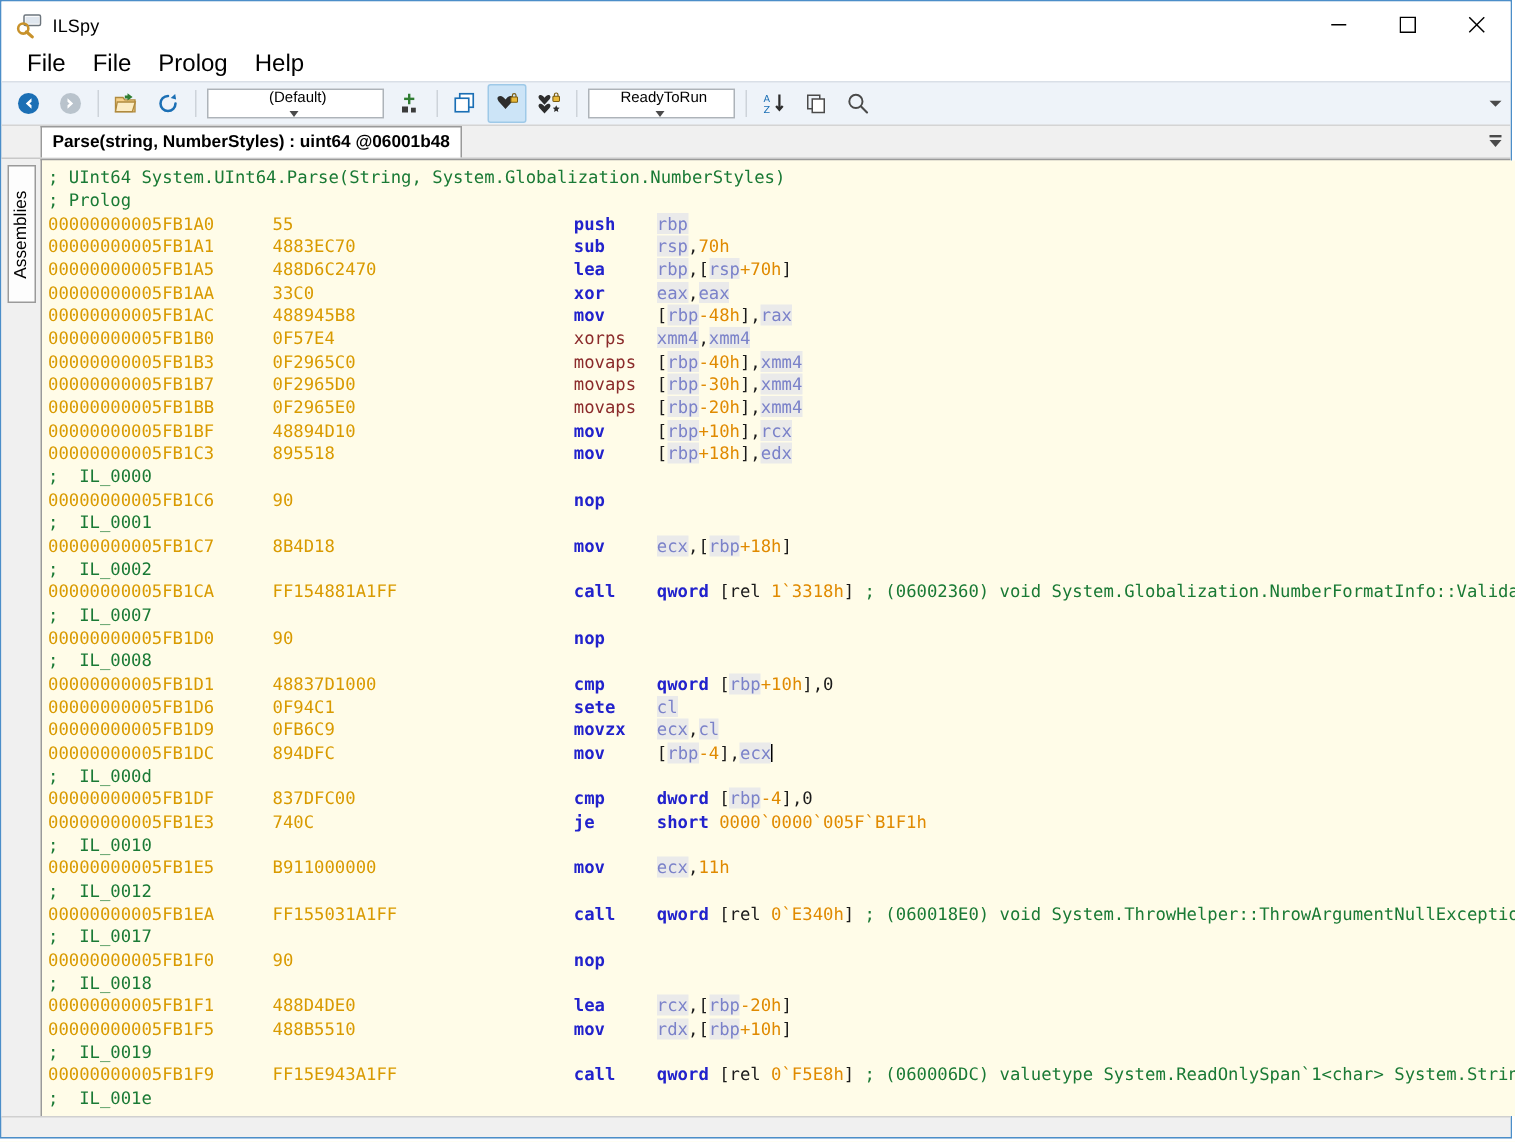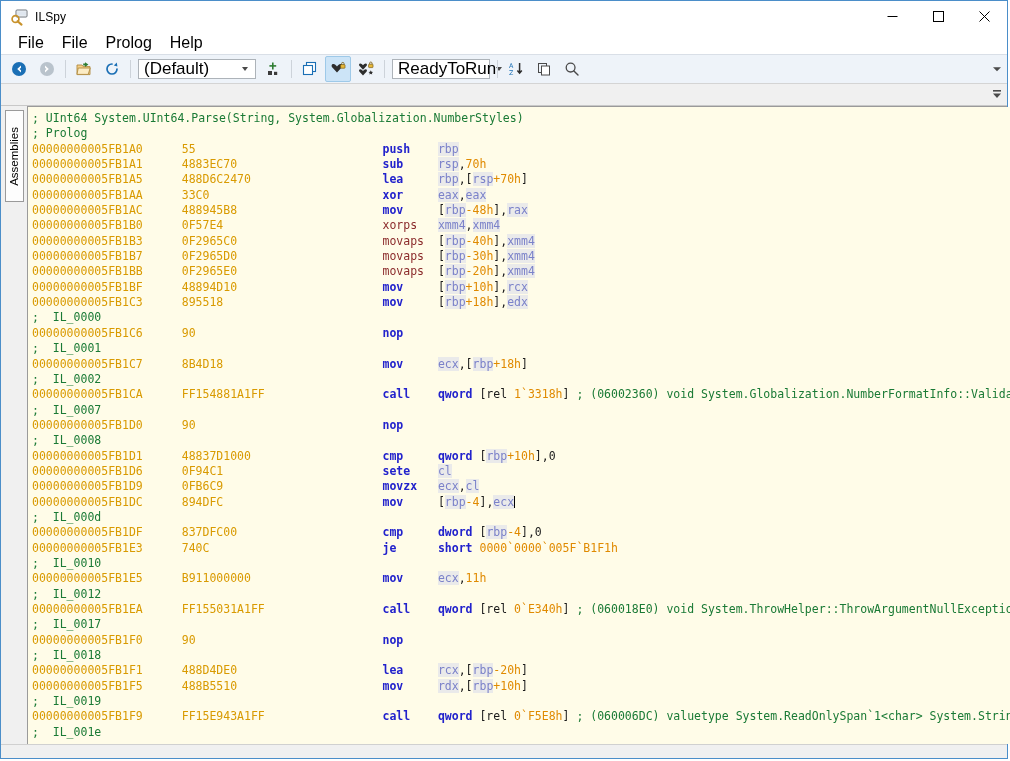--- a/index.html
+++ b/index.html
@@ -54,22 +54,23 @@
   }
   .tb-btn{
     width:24px;height:24px;display:flex;align-items:center;justify-content:center;
     margin:0 1px;border:1px solid transparent;border-radius:2px;
   }
   .tb-btn.active{background:#cce4f7;border:1px solid #9ec9e8;}
   .tb-sep{width:1px;height:18px;background:#cdd3da;margin:0 4px;}
   .tb-combo{
     height:20px;width:118px;background:#fff;border:1px solid #adb3b9;
     display:flex;align-items:center;justify-content:space-between;
-    font-size:17px;color:#000;padding:0 2px 0 5px;margin:0 3px;
+    font-size:10px;color:#000;padding:0 2px 0 5px;margin:0 3px;
     box-sizing:border-box;
+    flex-direction:column;
   }
   .tb-combo.wide{width:98px;}
   .combo-arrow{
     width:0;height:0;border-left:3.5px solid transparent;border-right:3.5px solid transparent;
     border-top:4px solid #4a4a4a;margin-right:5px;
   }
   .tb-overflow{
     position:absolute;right:2px;top:0;height:28px;width:16px;
     display:flex;align-items:center;justify-content:center;
   }
@@ -297,20 +298,23 @@
       </svg>
     </div>
     <div class="tb-overflow">
       <svg width="10" height="10" viewBox="0 0 10 10">
           <path d="M1 3.2 L5 7.2 L9 3.2 Z" fill="#4a4a4a"></path>
         </svg>
     </div>
   </div>
 
   <div class="tabstrip">
+    <div class="tab">
+      <span>Parse(string, NumberStyles) : uint64 @06001b48</span>
+    </div>
     <div class="tab-overflow">
       <svg width="10" height="12" viewBox="0 0 10 12">
         <rect x="1" y="1" width="8" height="1.6" fill="#4a4a4a"></rect>
         <path d="M1 4.4 L5 9 L9 4.4 Z" fill="#4a4a4a"></path>
       </svg>
     </div>
   </div>
 
   <div class="bodyrow">
     <div class="leftdock">

